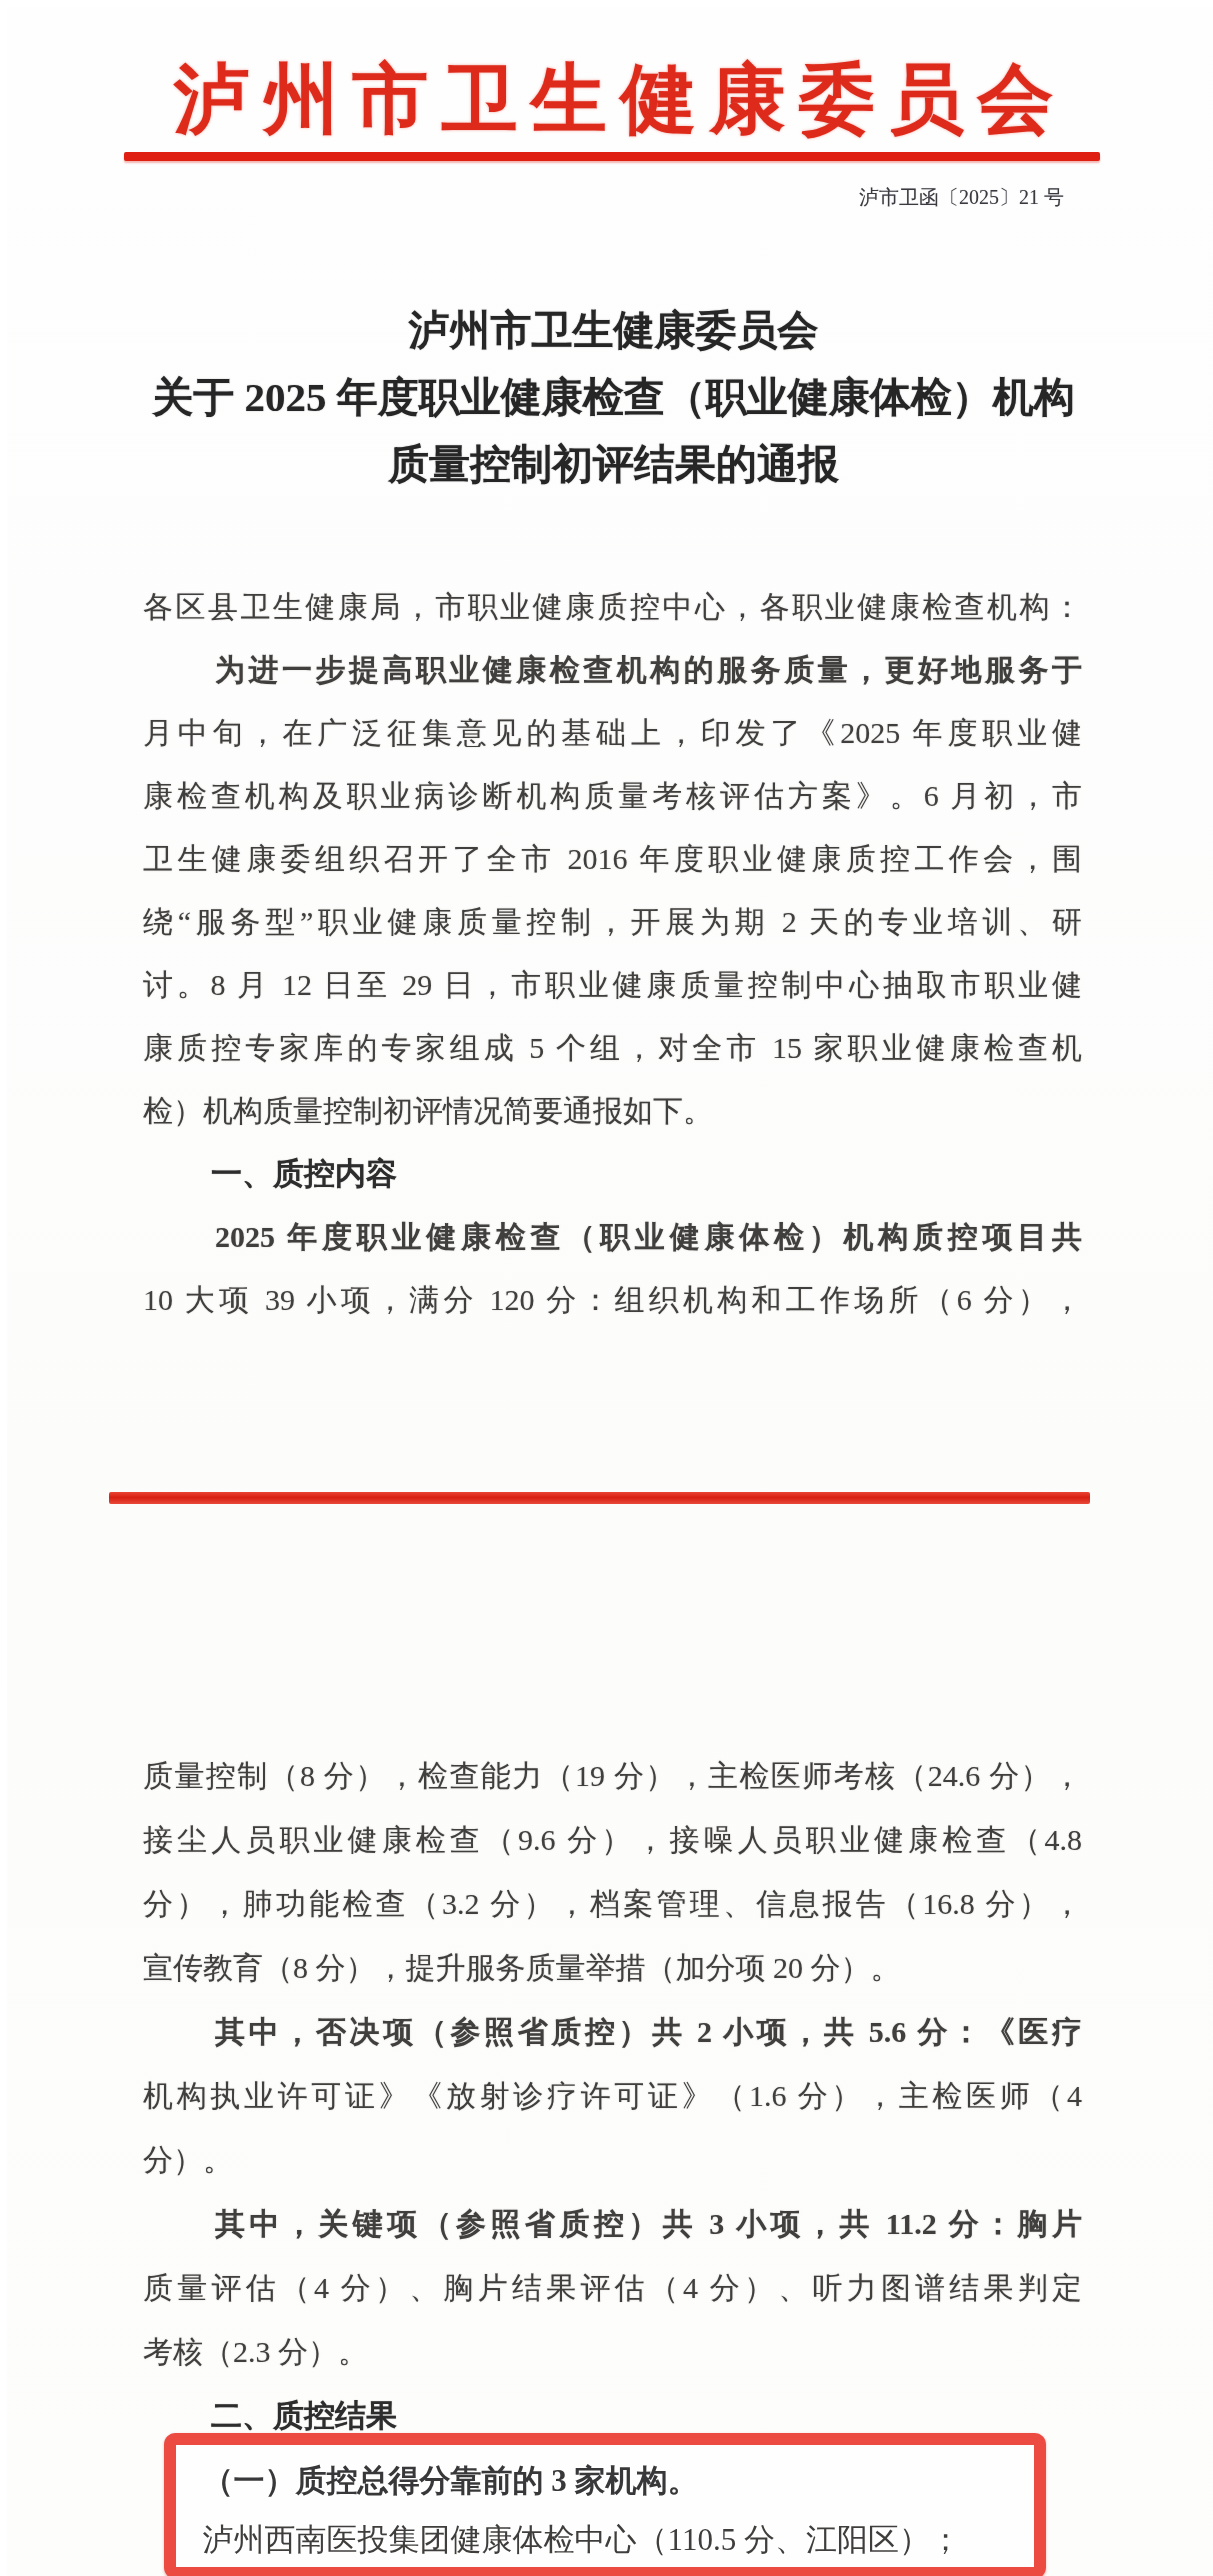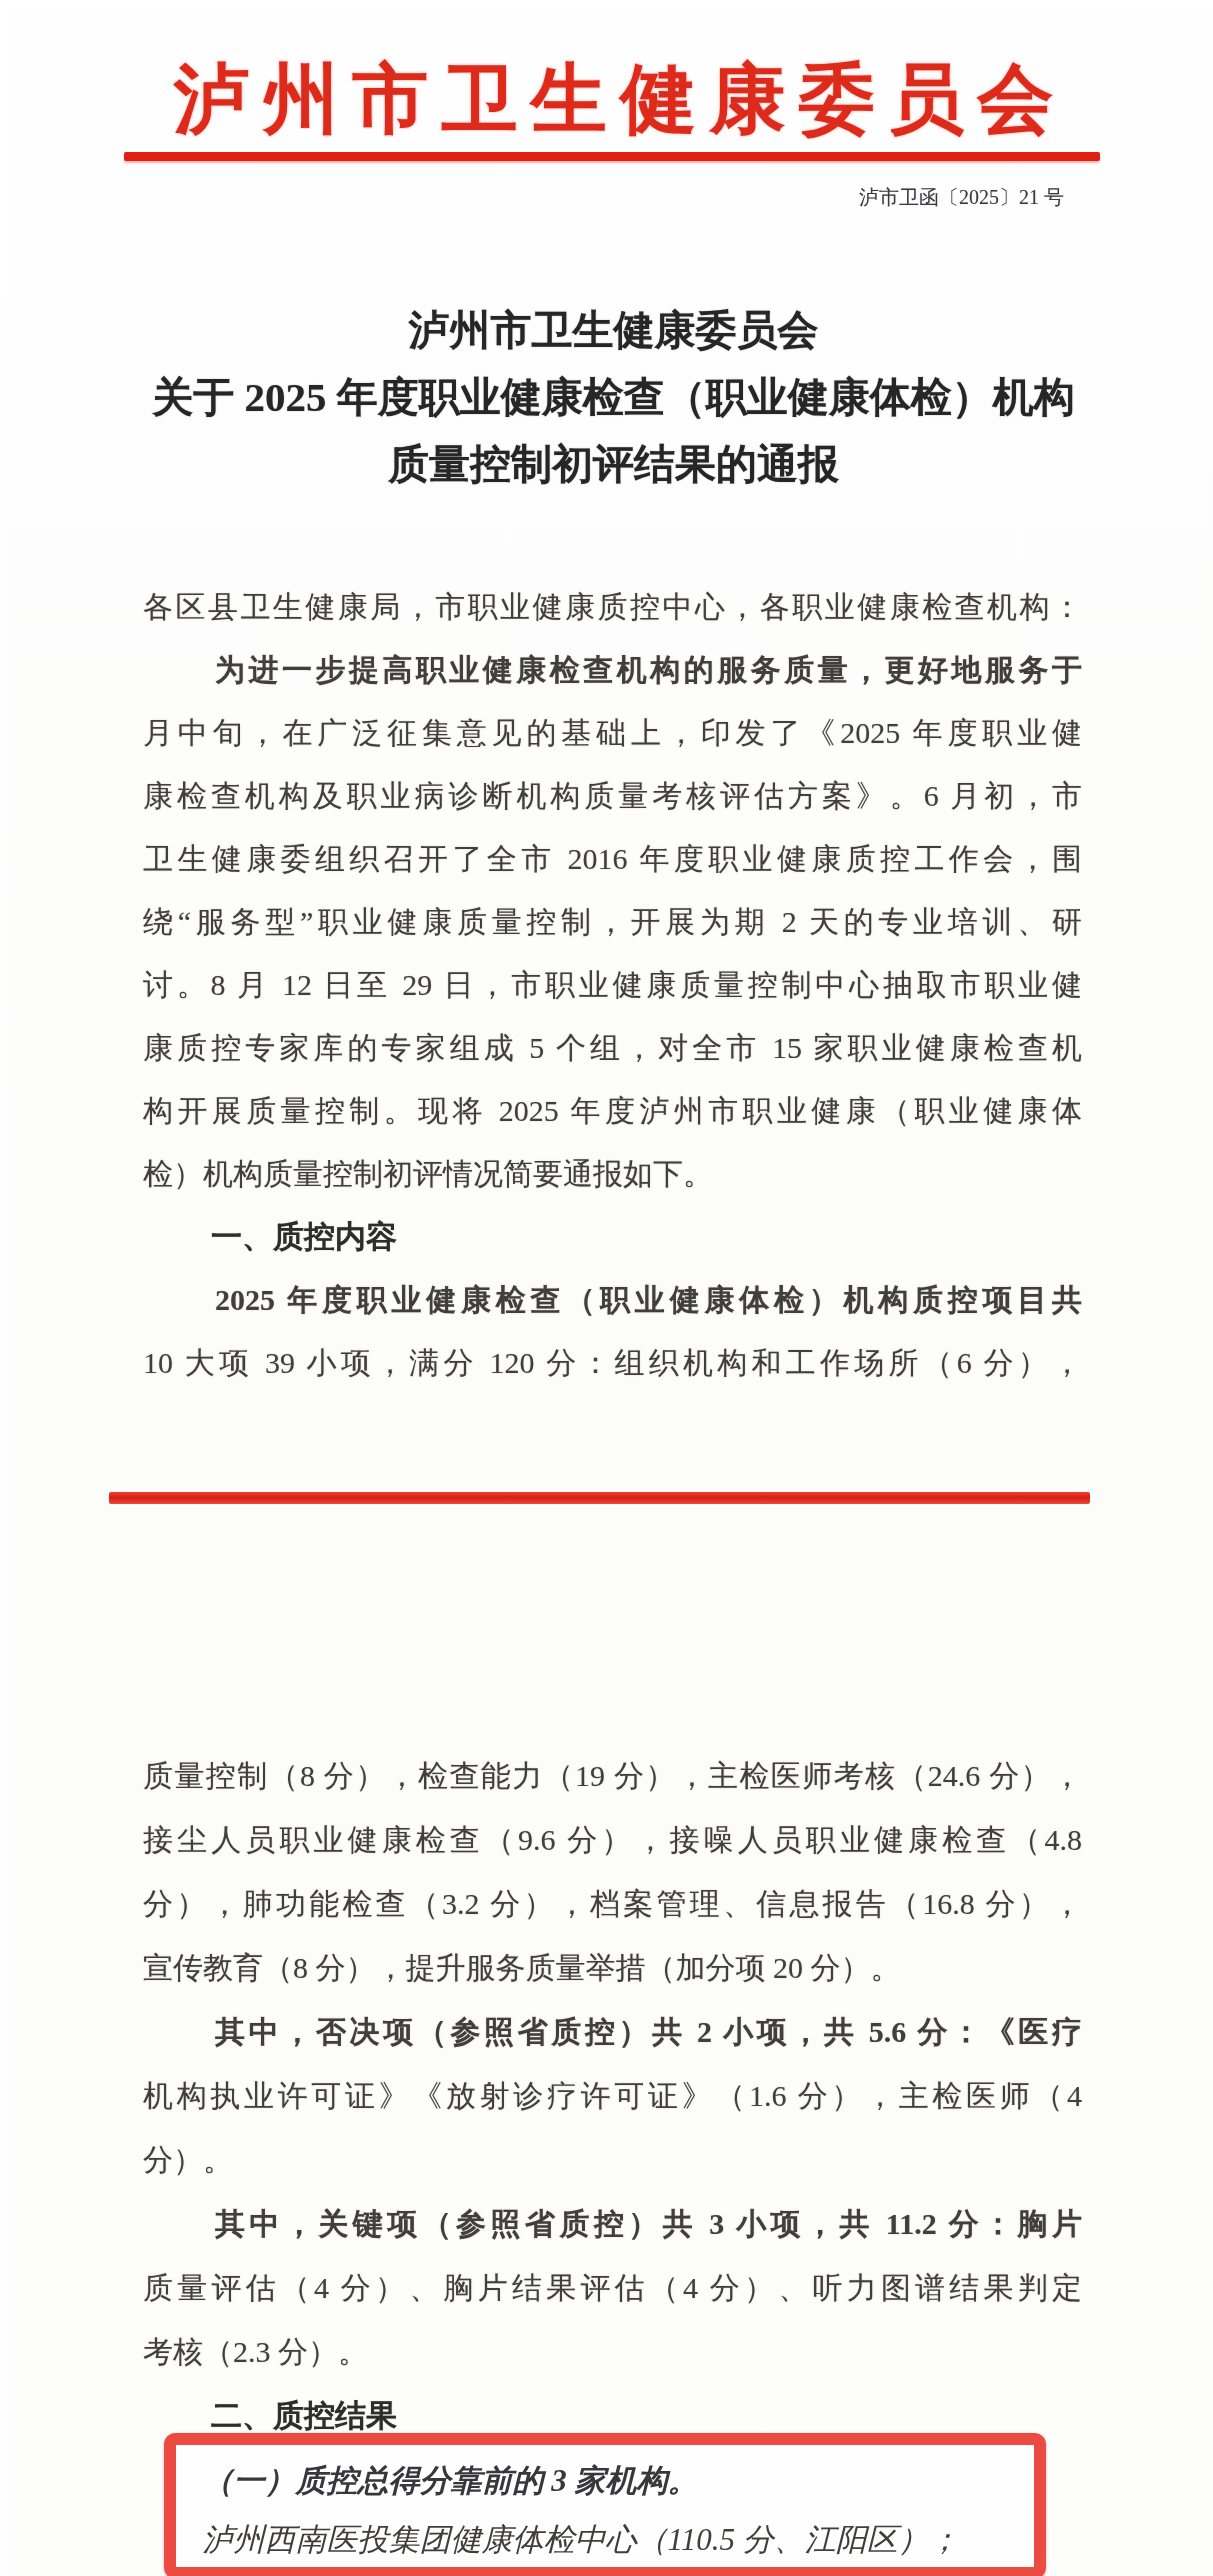--- a/index.html
+++ b/index.html
@@ -69,21 +69,21 @@
   
   .result-box{
     position:absolute;left:157px;top:2426px;width:882px;height:146px;
     box-sizing:border-box;
     border:12.3px solid #ec4b42;
     border-radius:11.4px;
     background:rgba(255,255,255,.6);
     padding:15px 17px 0 26.6px;
     box-shadow:0 1.9px 2.8px rgba(210,60,50,.35);
   }
-  .result-box .ln{height:59px;line-height:42px;font-size:31px;font-style:italic;}
+  .result-box .ln{height:59px;line-height:42px;font-size:31px;}
   .box-h{font-weight:bold;color:#38383a;}
 </style>
 </head>
 <body>
 
 <div class="doc">
 
   <div class="letterhead">泸州市卫生健康委员会</div>
 
   <div class="header-rule"></div>
@@ -98,21 +98,20 @@
 
   <div class="body-block body1">
     <div class="ln j">各区县卫生健康局，市职业健康质控中心，各职业健康检查机构：</div>
     <div class="ln ind j">为进一步提高职业健康检查机构的服务质量，更好地服务于</div>
     <div class="ln j">月中旬，在广泛征集意见的基础上，印发了《2025 年度职业健</div>
     <div class="ln j">康检查机构及职业病诊断机构质量考核评估方案》。6 月初，市</div>
     <div class="ln j">卫生健康委组织召开了全市 2016 年度职业健康质控工作会，围</div>
     <div class="ln j">绕“服务型”职业健康质量控制，开展为期 2 天的专业培训、研</div>
     <div class="ln j">讨。8 月 12 日至 29 日，市职业健康质量控制中心抽取市职业健</div>
     <div class="ln j">康质控专家库的专家组成 5 个组，对全市 15 家职业健康检查机</div>
-    <div class="ln j">构开展质量控制。现将 2025 年度泸州市职业健康（职业健康体</div>
     <div class="ln">检）机构质量控制初评情况简要通报如下。</div>
     <div class="ln sec">一、质控内容</div>
     <div class="ln ind j">2025 年度职业健康检查（职业健康体检）机构质控项目共</div>
     <div class="ln j">10 大项 39 小项，满分 120 分：组织机构和工作场所（6 分），</div>
   </div>
 
   <div class="page-divider"></div>
 
   <div class="body-block body2">
     <div class="ln j">质量控制（8 分），检查能力（19 分），主检医师考核（24.6 分），</div>

